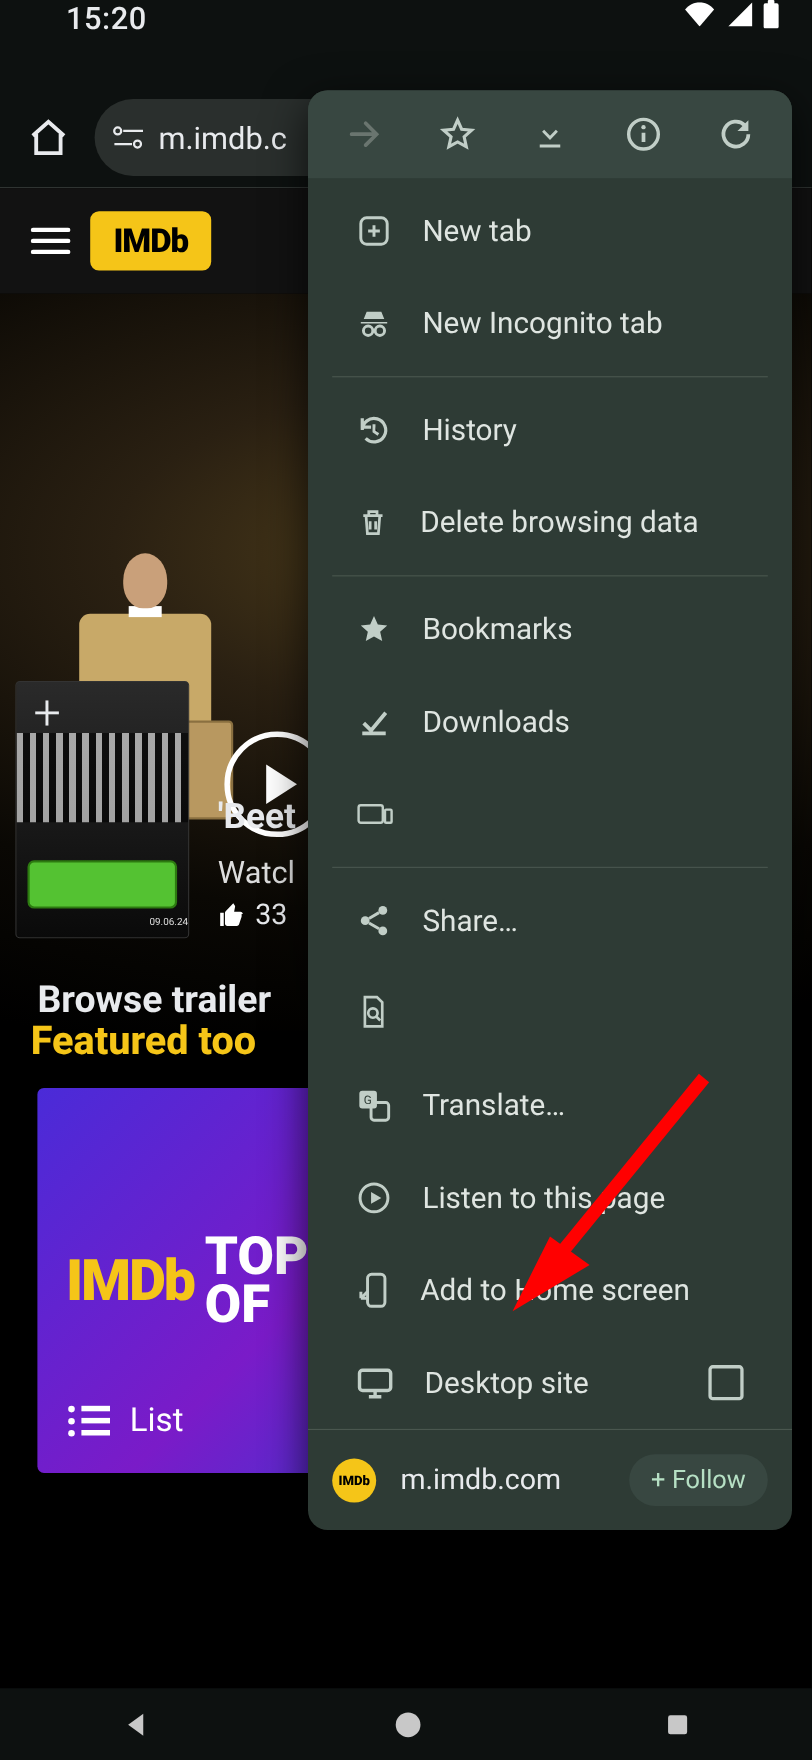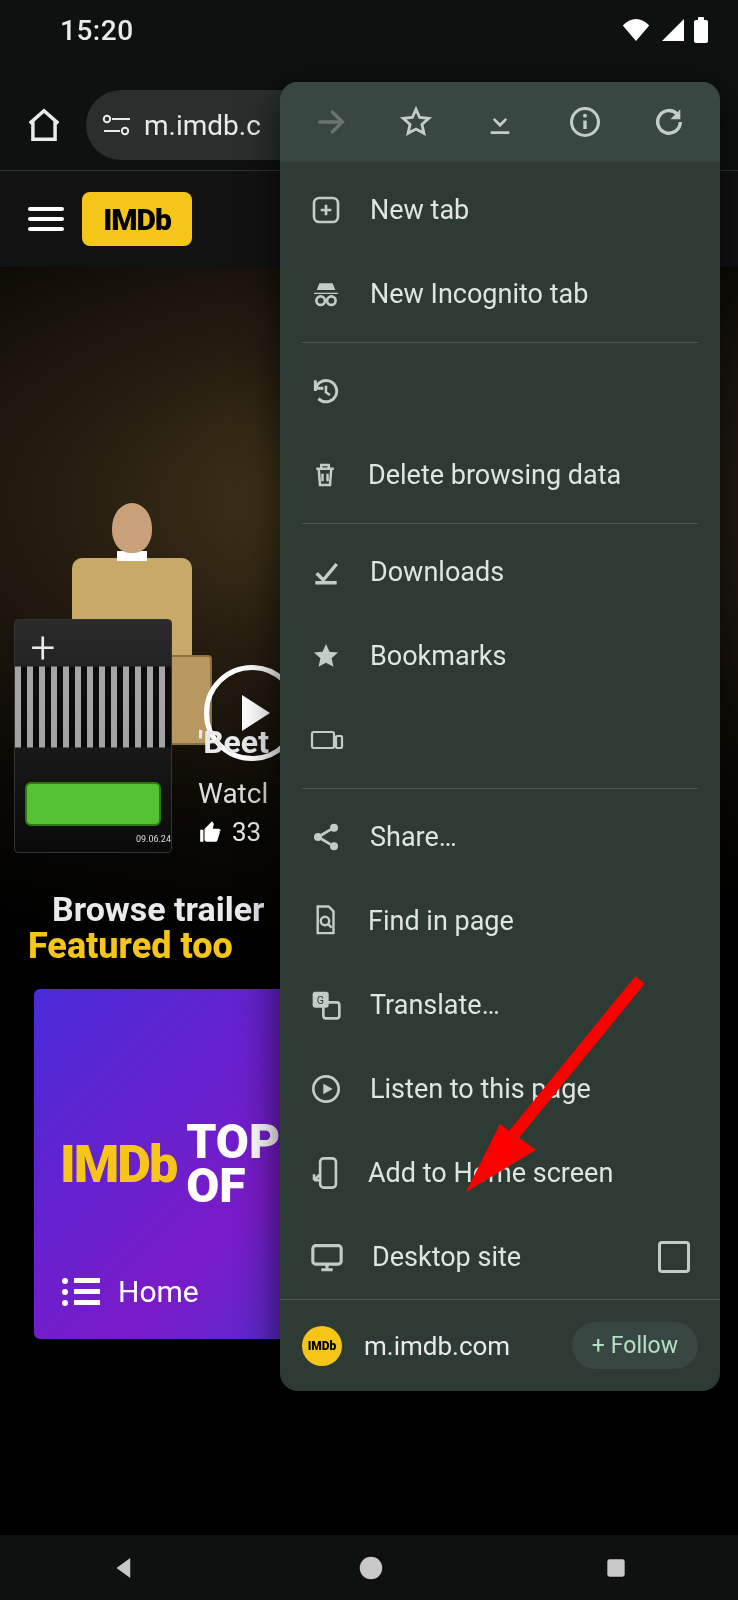--- a/index.html
+++ b/index.html
@@ -1,20 +1,20 @@
 <!DOCTYPE html>
 <html><head>
 <meta charset="utf-8">
 <style>
 * { margin: 0; padding: 0; box-sizing: border-box; }
 html, body { width: 738px; height: 1600px; overflow: hidden; background: #0d1110; font-family: Roboto, "Helvetica Neue", sans-serif; color: #e8eaed; }
 .device { position: relative; width: 738px; height: 1600px; }
 
 
-.status-bar { position: absolute; top: 0; left: 0; right: 0; height: 60px; display: flex; align-items: center; justify-content: space-between; padding: 0 30px 0 60px; font-size: 28px; font-weight: 500; letter-spacing: .5px; }
+.status-bar { position: absolute; top: 0; left: 0; right: 0; height: 60px; display: flex; align-items: flex-start; justify-content: space-between; padding: 0 30px 0 60px; font-size: 28px; font-weight: 500; letter-spacing: .5px; }
 .status-right { display: flex; align-items: center; gap: 10px; }
 
 
 .chrome-bar { position: absolute; top: 80px; left: 0; right: 0; height: 90px; display: flex; align-items: center; gap: 18px; padding: 0 20px; }
 .chrome-home { width: 48px; height: 48px; display: flex; align-items: center; justify-content: center; }
 .omnibox { flex: 1; height: 70px; border-radius: 40px; background: #2a2f2d; display: flex; align-items: center; gap: 10px; padding: 0 18px 0 14px; font-size: 28px; color: #e8eaed; }
 .omni-text { flex: 1; white-space: nowrap; overflow: hidden; }
 .chrome-bar-border { position: absolute; top: 170px; left: 0; right: 0; height: 1px; background: #2f3432; }
 
 
@@ -39,37 +39,37 @@
 .poster-date { position: absolute; bottom: 8px; left: 0; right: 0; text-align: right; font-size: 9px; color: #ddd; }
 .poster-add { position: absolute; top: 6px; left: 6px; width: 44px; height: 44px; display: flex; align-items: center; justify-content: center; font-size: 44px; font-weight: 300; }
 
 .play-btn { position: absolute; left: 204px; top: 398px; width: 96px; height: 96px; border: 5px solid #fff; border-radius: 50%; display: flex; align-items: center; justify-content: center; }
 .play-btn::after { content: ""; margin-left: 8px; border-left: 28px solid #fff; border-top: 18px solid transparent; border-bottom: 18px solid transparent; }
 
 .hero-title { position: absolute; left: 198px; top: 456px; font-size: 32px; font-weight: 700; }
 .hero-sub   { position: absolute; left: 198px; top: 510px; font-size: 28px; color: #ddd; }
 .hero-like  { position: absolute; left: 198px; top: 550px; display: flex; align-items: center; gap: 8px; font-size: 26px; justify-content: center; }
 
-.browse-title { position: absolute; left: 52px; top: 622px; font-size: 34px; font-weight: 700; }
+.browse-title { position: absolute; left: 34px; top: 622px; font-size: 34px; font-weight: 700; }
 
 
 .featured { position: absolute; top: 700px; left: 0; right: 0; }
 .featured-title { font-size: 36px; font-weight: 800; color: #f5c518; padding: 54px 28px 22px; }
 .card { margin: 0 0 0 34px; width: 610px; height: 350px; background: linear-gradient(135deg, #4a2bd8 0%, #7a1bc8 45%, #1b48d8 100%); border-radius: 6px; position: relative; display: flex; align-items: center; padding: 20px 26px; }
 .card-logo { font-weight: 900; font-size: 52px; color: #f5c518; margin-right: 10px; letter-spacing: -2px; }
 .card-text { font-weight: 900; font-size: 48px; color: #fff; line-height: .92; }
 .card-btm { position: absolute; left: 26px; bottom: 30px; display: flex; align-items: center; gap: 18px; color: #fff; font-size: 30px; }
 
 
 .menu { position: absolute; top: 82px; right: 18px; width: 440px; background: #2e3b35; border-radius: 18px; box-shadow: 0 12px 40px rgba(0,0,0,.7); overflow: hidden; }
 .menu-top { height: 80px; display: flex; align-items: center; justify-content: space-between; padding: 0 14px; background: #384741; }
 .menu-top .ico { width: 74px; height: 60px; display: flex; align-items: center; justify-content: center; color: #c1cec7; }
 .menu-top .ico.disabled { color: #6a756f; }
 .menu-body { padding: 6px 0 0; }
-.menu-item { display: flex; align-items: center; height: 84px; padding: 0 30px; gap: 28px; font-size: 27px; color: #dfe5e1; }
+.menu-item { display: flex; align-items: center; height: 84px; padding: 0 44px; gap: 28px; font-size: 27px; color: #dfe5e1; }
 .menu-item .mlabel { flex: 1; }
 .menu-sep { height: 1px; background: #4a574f; margin: 6px 22px; }
 .menu-foot { display: flex; align-items: center; height: 92px; padding: 0 22px; gap: 22px; border-top: 1px solid #4a574f; }
 .site-ico { width: 40px; height: 40px; background: #f5c518; border-radius: 50%; display: flex; align-items: center; justify-content: center; font-size: 12px; font-weight: 900; color: #000; }
 .follow-btn { padding: 10px 20px; border-radius: 24px; background: #384741; font-size: 23px; color: #b6e0c4; display: flex; align-items: center; gap: 6px; }
 .chk { width: 32px; height: 32px; border: 3px solid #c1cec7; border-radius: 4px; }
 
 
 .navbar { position: absolute; left: 0; right: 0; bottom: 0; height: 65px; background: #0d1110; display: flex; align-items: center; justify-content: space-around; }
 .navbar .nb { color: #c8c8c8; }
@@ -174,21 +174,21 @@
           <span>
             <svg width="40" height="32" viewBox="0 0 40 32">
                 <circle cx="5" cy="5" r="3" fill="#fff"></circle>
                 <rect x="14" y="2" width="26" height="5" fill="#fff"></rect>
                 <circle cx="5" cy="16" r="3" fill="#fff"></circle>
                 <rect x="14" y="13" width="26" height="5" fill="#fff"></rect>
                 <circle cx="5" cy="27" r="3" fill="#fff"></circle>
                 <rect x="14" y="24" width="26" height="5" fill="#fff"></rect>
               </svg>
           </span>
-          <span>Home</span>
+          <span>List</span>
         </div>
       </div>
     </div>
   </div>
 
   <div class="menu">
     <div class="menu-top">
       <div class="ico disabled">
         <svg width="34" height="34" viewBox="0 0 24 24">
             <path fill="none" stroke="currentColor" stroke-width="2.4" stroke-linecap="round" d="M4 12h15M13 5l7 7-7 7"></path>
@@ -241,45 +241,46 @@
         <span class="mlabel">New Incognito tab</span>
       </div>
       <div class="menu-sep"></div>
       <div class="menu-item">
         <span>
             <svg width="32" height="32" viewBox="0 0 24 24">
               <path fill="none" stroke="#c1cec7" stroke-width="2.2" d="M4 12a8 8 0 1 1 2.3 5.7M4 4v6h6"></path>
               <path d="M12 8v5l3 2" stroke="#c1cec7" stroke-width="2"></path>
             </svg>
           </span>
+        <span class="mlabel">History</span>
       </div>
       <div class="menu-item">
         <span>
             <svg width="30" height="32" viewBox="0 0 24 24">
               <path fill="none" stroke="#c1cec7" stroke-width="2" d="M5 7h14M9 7V4h6v3M7 7l1 13h8l1-13M10 11v6M14 11v6"></path>
             </svg>
           </span>
         <span class="mlabel">Delete browsing data</span>
       </div>
       <div class="menu-sep"></div>
       <div class="menu-item">
         <span>
             <svg width="32" height="32" viewBox="0 0 24 24">
+              <path fill="#c1cec7" d="M12 3l2.6 5.8 6.4.6-4.8 4.3 1.4 6.3L12 17l-5.6 3 1.4-6.3L3 9.4l6.4-.6z"></path>
+            </svg>
+          </span>
+        <span class="mlabel">Bookmarks</span>
+      </div>
+      <div class="menu-item">
+        <span>
+            <svg width="32" height="32" viewBox="0 0 24 24">
               <path fill="none" stroke="#c1cec7" stroke-width="2.6" d="M5 13l5 5L20 6M4 20h16"></path>
             </svg>
           </span>
         <span class="mlabel">Downloads</span>
-      </div>
-      <div class="menu-item">
-        <span>
-            <svg width="32" height="32" viewBox="0 0 24 24">
-              <path fill="#c1cec7" d="M12 3l2.6 5.8 6.4.6-4.8 4.3 1.4 6.3L12 17l-5.6 3 1.4-6.3L3 9.4l6.4-.6z"></path>
-            </svg>
-          </span>
-        <span class="mlabel">Bookmarks</span>
       </div>
       <div class="menu-item">
         <span>
             <svg width="34" height="28" viewBox="0 0 34 28">
               <rect x="2" y="6" width="22" height="16" rx="2" fill="none" stroke="#c1cec7" stroke-width="2.2"></rect>
               <rect x="26" y="10" width="6" height="12" rx="1" fill="none" stroke="#c1cec7" stroke-width="2.2"></rect>
             </svg>
           </span>
       </div>
       <div class="menu-sep"></div>
@@ -295,21 +296,20 @@
         <span class="mlabel">Share…</span>
       </div>
       <div class="menu-item">
         <span>
             <svg width="30" height="34" viewBox="0 0 24 28">
               <path fill="none" stroke="#c1cec7" stroke-width="2" d="M6 2h9l4 4v18H6z"></path>
               <circle cx="12" cy="14" r="3.5" fill="none" stroke="#c1cec7" stroke-width="2"></circle>
               <path d="M14.5 16.5l3 3" stroke="#c1cec7" stroke-width="2"></path>
             </svg>
           </span>
-        <span class="mlabel">Find in page</span>
       </div>
       <div class="menu-item">
         <span>
             <svg width="32" height="32" viewBox="0 0 24 24">
               <rect x="2" y="2" width="12" height="12" rx="2" fill="#c1cec7"></rect>
               <rect x="10" y="10" width="12" height="12" rx="2" fill="none" stroke="#c1cec7" stroke-width="2"></rect>
               <text x="5" y="11" font-size="8" fill="#2e3b35">G</text>
             </svg>
           </span>
         <span class="mlabel">Translate…</span>

